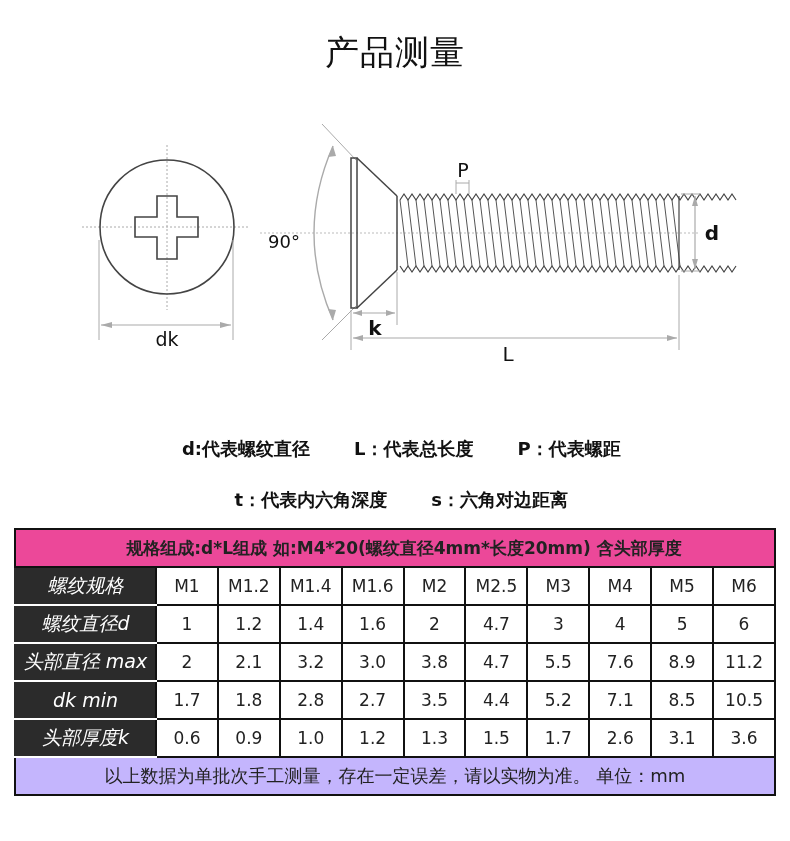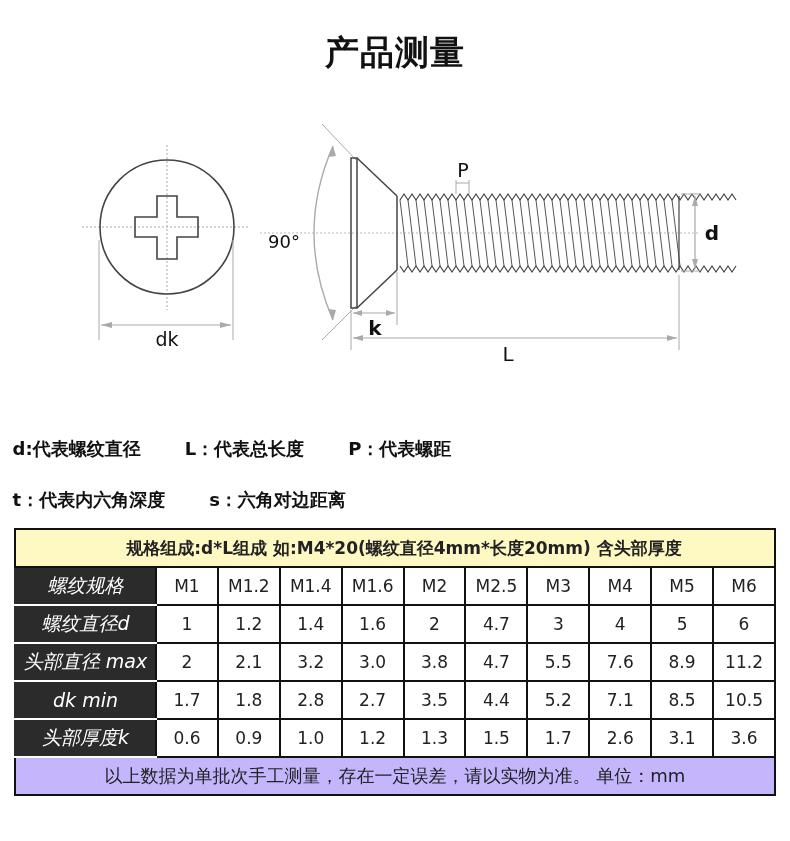--- a/index.html
+++ b/index.html
@@ -1,41 +1,41 @@
 <!DOCTYPE html>
 <html><head>
   <meta charset="utf-8">
   <style>
     * { margin: 0; padding: 0; box-sizing: border-box; }
     html, body { width: 790px; height: 841px; background: #ffffff; overflow: hidden; }
     body { position: relative; font-family: "DejaVu Sans", "Liberation Sans", sans-serif; color: #111; }
 
     .title {
       position: absolute; left: 0; top: 30px; width: 790px;
-      text-align: center; font-size: 34px; font-weight: bold; color: #111;
+      text-align: center; font-size: 34px; font-weight: normal; color: #111;
       letter-spacing: 1px;
     }
 
     .diagram { position: absolute; left: 0; top: 110px; width: 790px; height: 270px; }
     .diagram svg { position: absolute; left: 0; top: 0; }
 
     .legend-line {
       position: absolute; left: 0; width: 790px;
-      text-align: left; font-size: 18px; font-weight: bold; color: #111;
+      text-align: center; font-size: 18px; font-weight: bold; color: #111;
       white-space: pre;
     }
     .legend-line span { display: inline-block; }
     .legend-line .gap { width: 44px; }
 
     .spec-table {
       position: absolute; left: 14px; top: 528px; width: 760px;
       border-collapse: collapse; table-layout: fixed;
     }
     .spec-banner td {
-      background: #fef9c3; color: #ffffff;
+      background: #ec4899; color: #ffffff;
       font-size: 19px; font-weight: bold; height: 38px;
       padding: 0 0 0 18px; text-align: left; white-space: nowrap;
       border: 2px solid #e60012;
     }
     .spec-table td {
       border: 2px solid #111; text-align: center; vertical-align: middle;
       height: 38px; font-size: 17px; color: #222;
     }
     .spec-table td.row-label {
       background: #2b2b2b; color: #ffffff; font-size: 19px;

